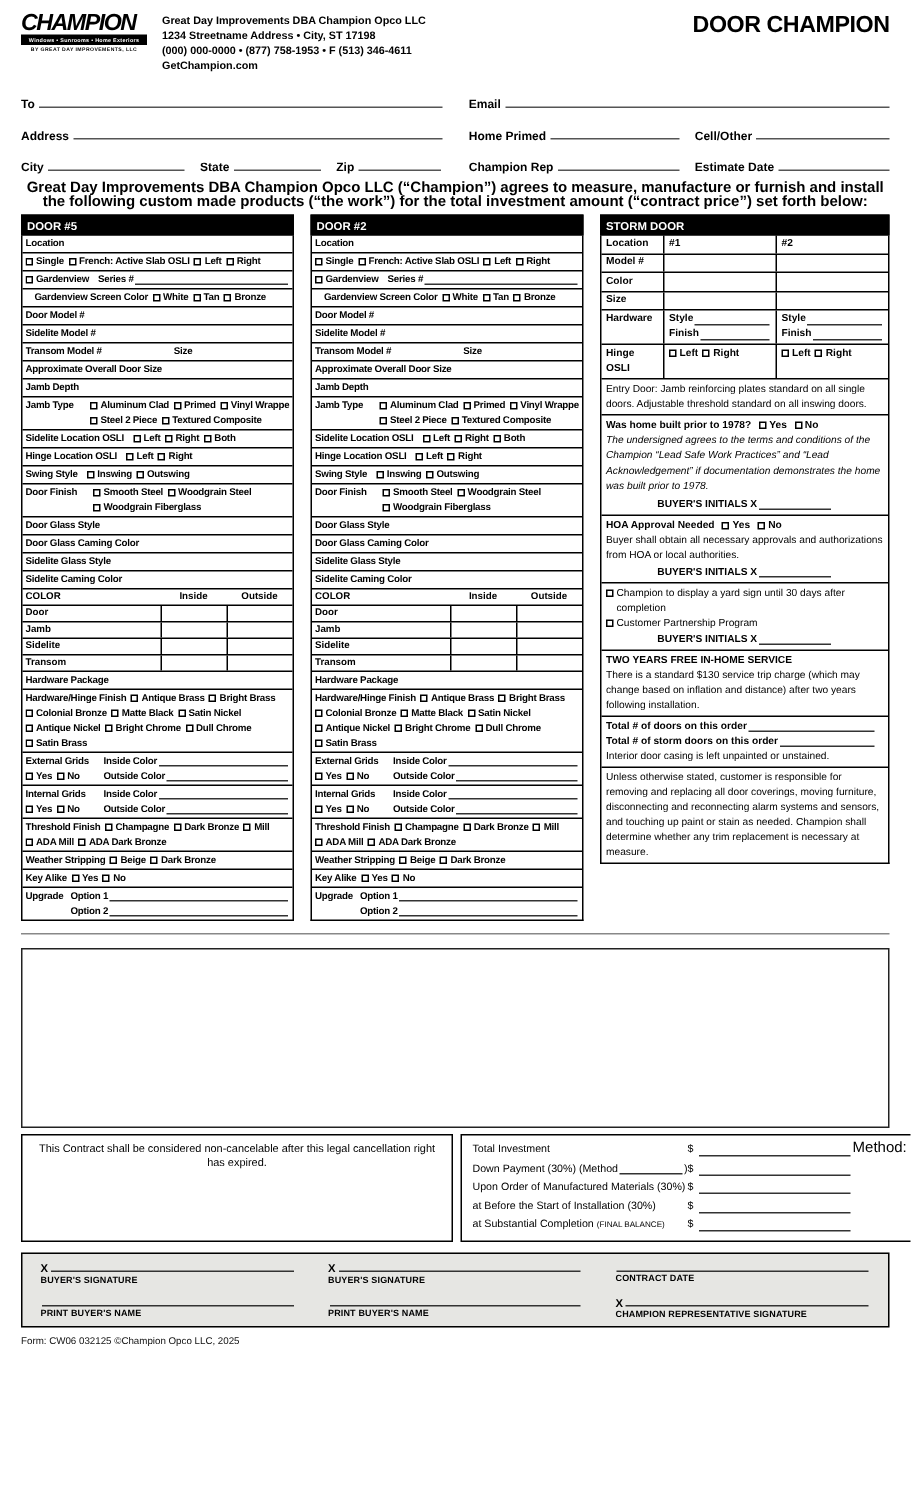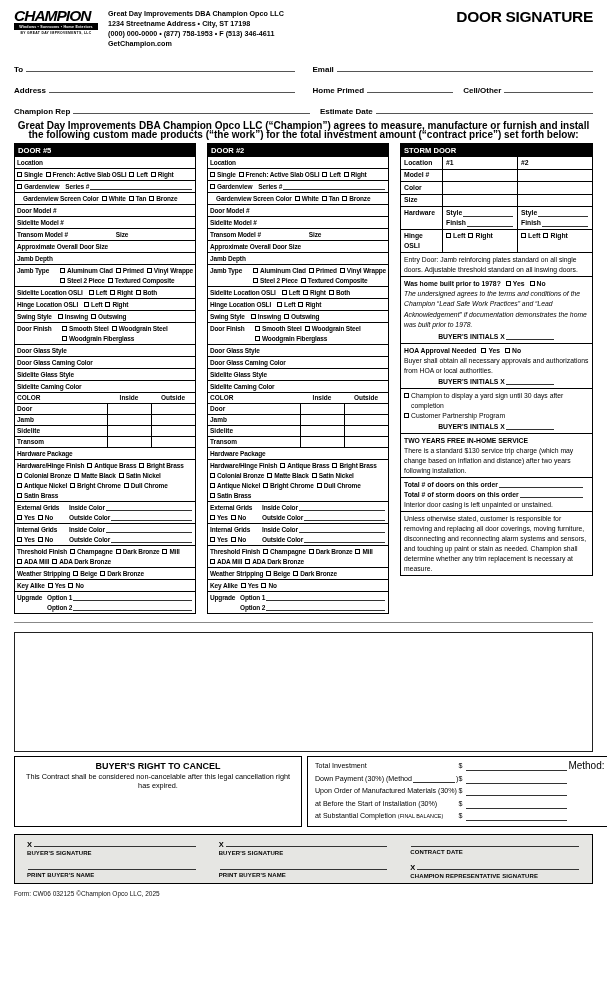--- a/index.html
+++ b/index.html
@@ -124,21 +124,21 @@
       <div class="logo-brand">CHAMPION</div>
       <div class="logo-tag">Windows • Sunrooms • Home Exteriors</div>
       <div class="logo-sub">BY GREAT DAY IMPROVEMENTS, LLC</div>
     </div>
     <div class="coinfo">
       <div>Great Day Improvements DBA Champion Opco LLC</div>
       <div>1234 Streetname Address • City, ST 17198</div>
       <div>(000) 000-0000 • (877) 758-1953 • F (513) 346-4611</div>
       <div>GetChampion.com</div>
     </div>
-    <div class="title">DOOR SIGNATURE</div>
+    <div class="title">DOOR CHAMPION</div>
   </div>
 
   <div class="contact">
     <div class="crow">
       <div class="half">
         <div class="cf" style="flex:1">
             <span class="cl">To</span>
             <span class="wline"></span>
           </div>
       </div>
@@ -161,20 +161,34 @@
             <span class="cl">Home Primed</span>
             <span class="wline"></span>
           </div>
         <div class="cf" style="flex:.48">
             <span class="cl">Cell/Other</span>
             <span class="wline"></span>
           </div>
       </div>
     </div>
     <div class="crow">
+      <div class="half">
+        <div class="cf" style="flex:.42">
+            <span class="cl">City</span>
+            <span class="wline"></span>
+          </div>
+        <div class="cf" style="flex:.31">
+            <span class="cl">State</span>
+            <span class="wline"></span>
+          </div>
+        <div class="cf" style="flex:.27">
+            <span class="cl">Zip</span>
+            <span class="wline"></span>
+          </div>
+      </div>
       <div class="half">
         <div class="cf" style="flex:.52">
             <span class="cl">Champion Rep</span>
             <span class="wline"></span>
           </div>
         <div class="cf" style="flex:.48">
             <span class="cl">Estimate Date</span>
             <span class="wline"></span>
           </div>
       </div>
@@ -1098,21 +1112,20 @@
       </div>
     </section>
   </div>
 
   <div class="cline2"></div>
 
   <div class="bigbox"></div>
 
   <div class="botrow">
     <div class="cancelbox">
-      <div class="cb-title">BUYER'S RIGHT TO CANCEL</div>
       <div class="cb-reg">This Contract shall be considered non-cancelable after this legal cancellation right has expired.</div>
     </div>
     <div class="paybox">
       <div id="pay-rows">
           <div class="prow">
             <span class="plbl">Total Investment</span>
             <span class="pamt">
               <span class="d">$</span>
               <span class="fill"></span>
             </span>

